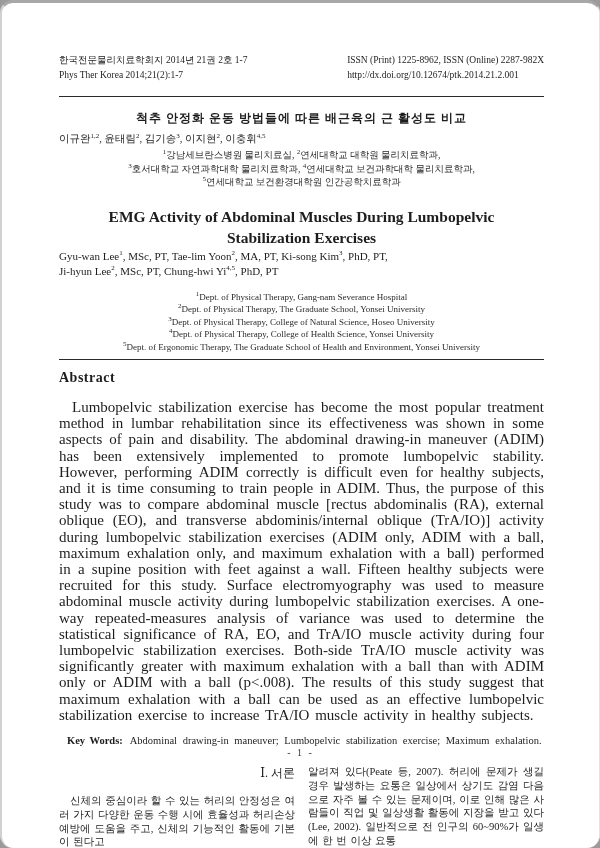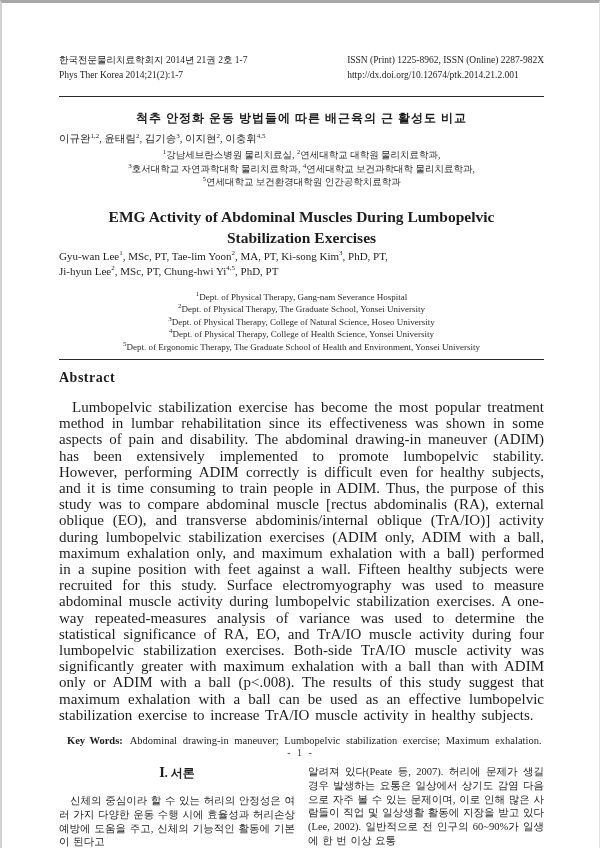--- a/index.html
+++ b/index.html
@@ -8,20 +8,21 @@
     width:600px;height:848px;
     background:#ffffff;
     box-sizing:border-box;
     border-top:3px solid #a8a8a8;
     border-left:2px solid #d2d2d2;
     border-right:1px solid #e3e3e3;
     padding:50px 55px 0 57px;
     font-family:"Liberation Serif","DejaVu Serif",serif;
     color:#1d1d1d;
     overflow:hidden;
+    border-radius:13px;
   }
   .jheader{display:flex;justify-content:space-between;font-size:9.5px;line-height:15px;}
   .jheader .left{text-align:left;}
   .jheader .right{}
   .rule{border:0;border-top:1px solid #2a2a2a;height:0;margin:0;}
   .rule1{margin-top:13px;}
   .rule2{margin-top:6px;}
   .title-kr{margin-top:9px;text-align:center;font-weight:bold;font-size:12px;line-height:24px;letter-spacing:1px;}
   .authors-kr{margin-top:1px;text-align:left;font-size:10.5px;line-height:16px;}
   .affils-kr{margin-top:2px;text-align:center;font-size:9.5px;line-height:13.5px;color:#2a2a2a;}
@@ -29,21 +30,21 @@
   .authors-en{margin-top:1px;text-align:left;font-weight:normal;font-size:11px;line-height:15px;}
   .affils-en{margin-top:12px;text-align:center;font-size:9px;line-height:12.5px;color:#2a2a2a;}
   sup{font-size:7px;line-height:0;vertical-align:super;}
   .abstract-heading{margin-top:9px;font-weight:bold;font-size:14px;line-height:18px;letter-spacing:0.5px;}
   .abstract-body{margin-top:12px;font-size:15px;line-height:16.2px;text-align:justify;word-spacing:2px;text-indent:13px;}
   .keywords{margin-top:10px;display:flex;font-size:10.5px;line-height:15px;padding-left:8px;}
   .keywords .label{font-weight:bold;white-space:nowrap;word-spacing:2px;}
   .keywords .text{margin-left:7px;text-align:justify;word-spacing:3px;}
   .columns{margin-top:17px;display:flex;gap:13px;}
   .col{width:50%;box-sizing:border-box;}
-  .sec-heading{text-align:center;font-weight:bold;font-size:12px;line-height:16px;margin-bottom:13px;}
+  .sec-heading{text-align:right;font-weight:normal;font-size:12px;line-height:16px;margin-bottom:13px;}
   .col-text{font-size:10.5px;line-height:13.8px;text-align:justify;word-spacing:1px;}
   .col-text.indent{text-indent:11px;}
   .footnote{margin-top:11px;}
   .footnote-rule{border:0;border-top:1px solid #2a2a2a;width:150px;margin:0 0 3px 0;}
   .footnote-text{font-size:9.3px;line-height:12px;word-spacing:1px;}
   .page-number{position:absolute;left:0;right:0;top:744px;text-align:center;font-size:10px;color:#3a3a3a;letter-spacing:2px;}
 </style>
 </head>
 <body>
 

